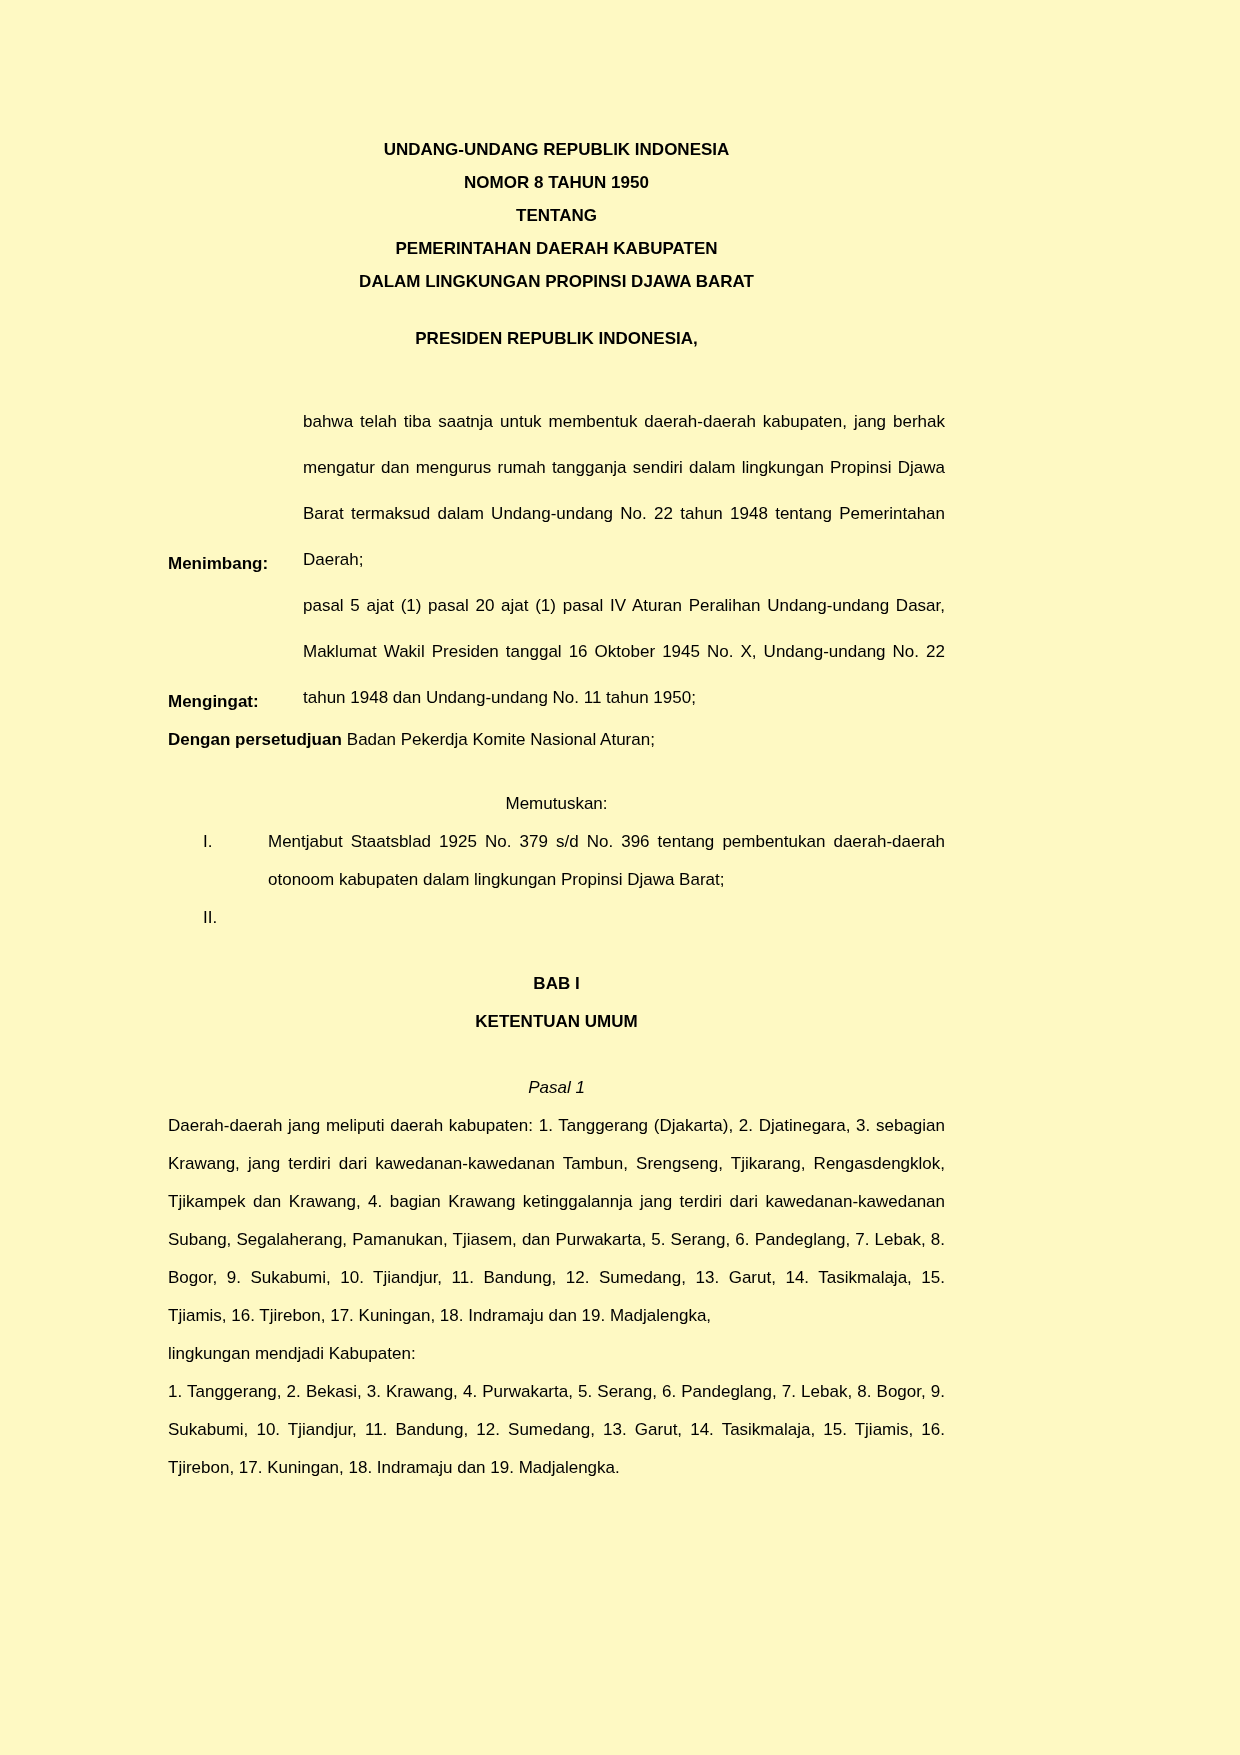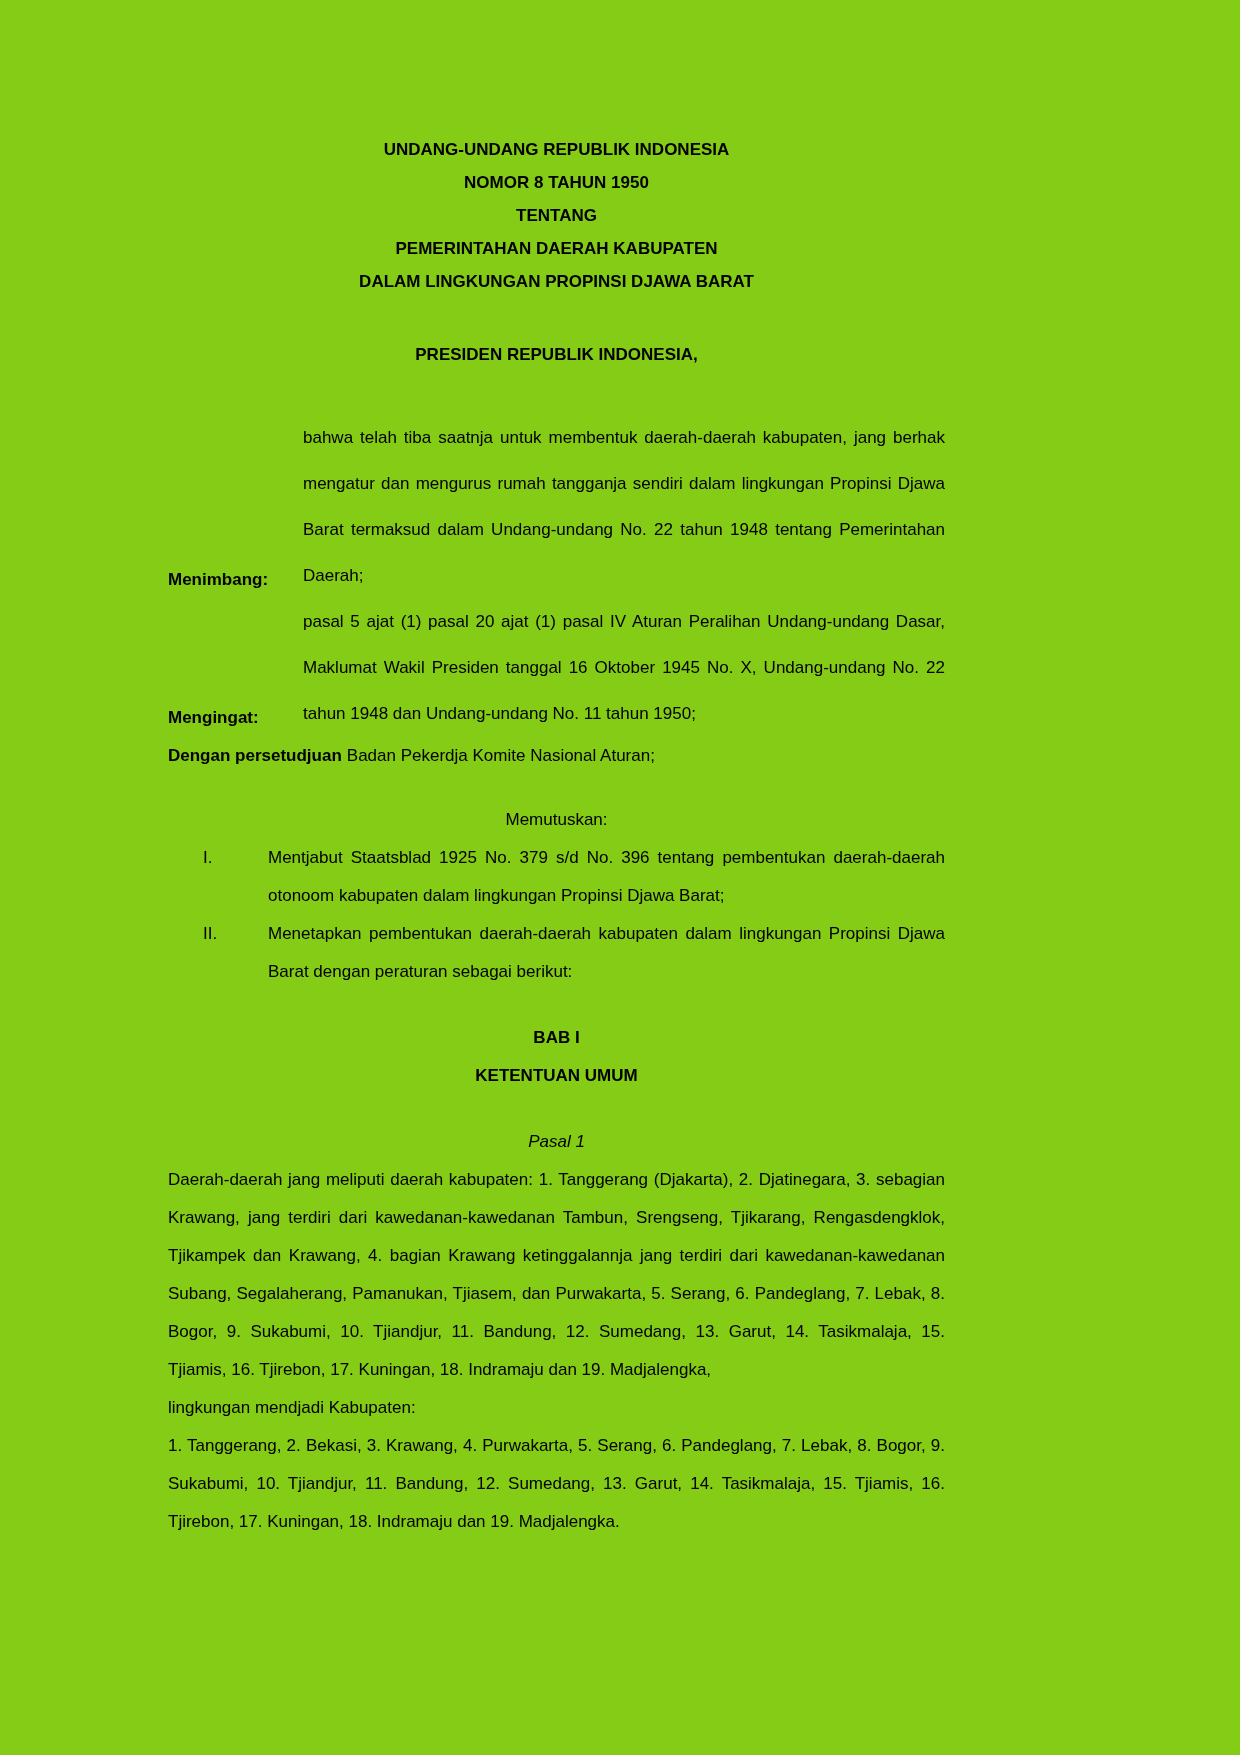--- a/index.html
+++ b/index.html
@@ -1,30 +1,30 @@
 <!DOCTYPE html>
 <html><head>
 <meta charset="utf-8">
 <style>
   * { margin: 0; padding: 0; box-sizing: border-box; }
   html, body { background: #ffffff; }
   .page {
     position: relative;
     width: 1240px;
     height: 1755px;
-    background: #84cc16;
+    background: #fef9c3;
     color: #000000;
     font-family: "Liberation Sans", sans-serif;
     font-size: 17px;
     padding: 133px 295px 0 168px;
     overflow: hidden;
   }
   .title-block { text-align: center; }
   .title-line { font-weight: 700; line-height: 33px; }
-  .presiden { margin-top: 40px; text-align: center; font-weight: 700; line-height: 33px; }
+  .presiden { margin-top: 24px; text-align: center; font-weight: 700; line-height: 33px; }
   .considerations { margin-top: 44px; }
   .hang-row { display: flex; align-items: flex-end; }
   .hang-label { width: 135px; flex-shrink: 0; font-weight: 700; line-height: 38px; }
   .hang-text { flex: 1; text-align: justify; line-height: 46px; }
   .agreement { line-height: 38px; }
   .agreement .inline-label { font-weight: 700; margin-right: 5px; }
   .memutuskan { margin-top: 26px; text-align: center; line-height: 38px; }
   .decisions { }
   .decision-row { display: flex; padding-left: 35px; }
   .decision-numeral { width: 65px; flex-shrink: 0; line-height: 38px; }
@@ -65,21 +65,20 @@
 
   <div class="memutuskan">Memutuskan:</div>
 
   <div class="decisions">
     <div class="decision-row">
       <div class="decision-numeral">I.</div>
       <div class="decision-text">Mentjabut Staatsblad 1925 No. 379 s/d No. 396 tentang pembentukan daerah-daerah otonoom kabupaten dalam lingkungan Propinsi Djawa Barat;</div>
     </div>
     <div class="decision-row">
       <div class="decision-numeral">II.</div>
-      <div class="decision-text">Menetapkan pembentukan daerah-daerah kabupaten dalam lingkungan Propinsi Djawa Barat dengan peraturan sebagai berikut:</div>
     </div>
   </div>
 
   <div class="bab-heading">
     <div class="bab-line">BAB I</div>
     <div class="bab-line">KETENTUAN UMUM</div>
   </div>
 
   <div class="pasal-title">Pasal 1</div>
 

